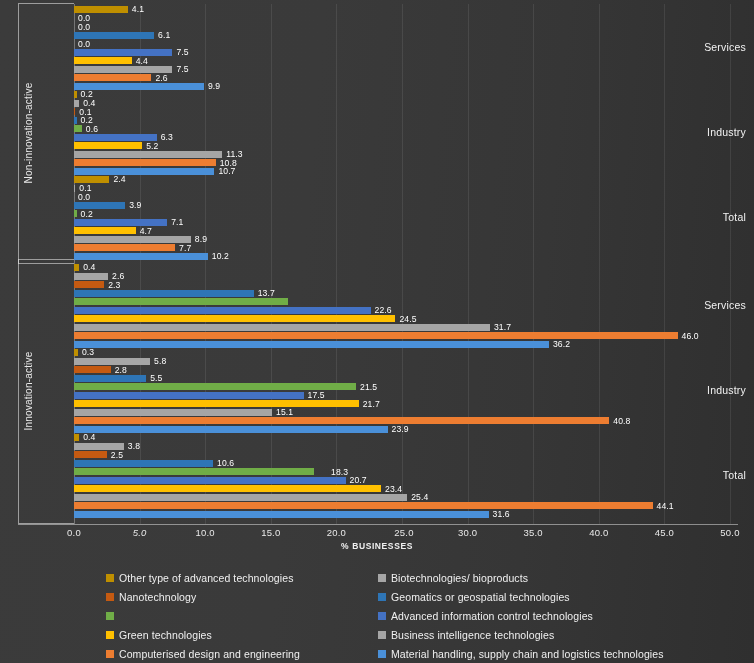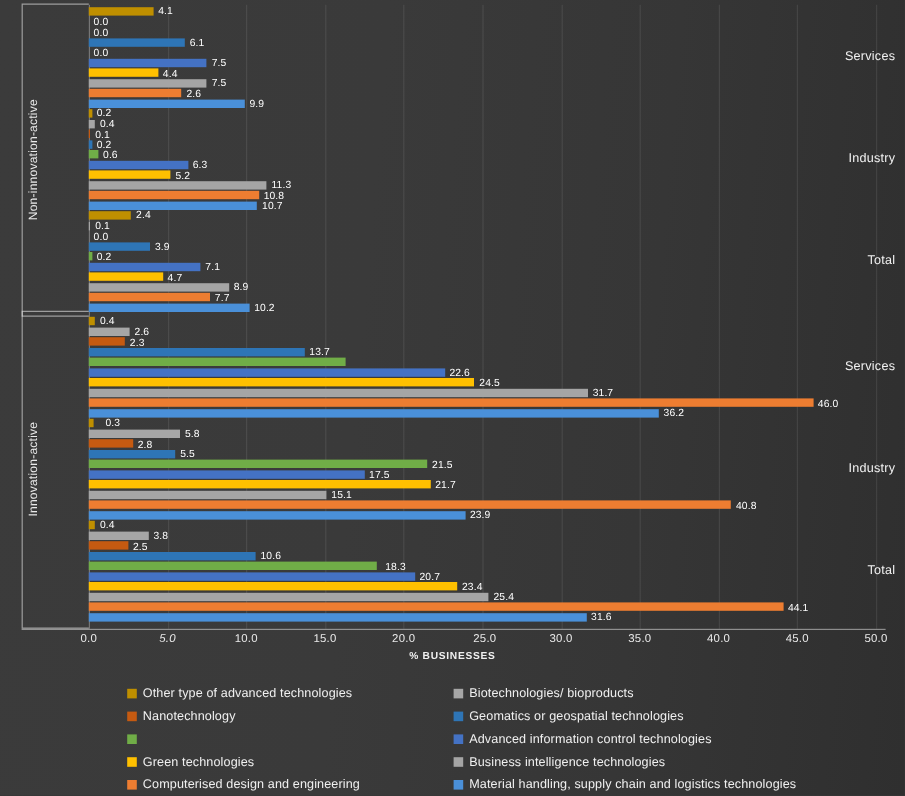--- a/index.html
+++ b/index.html
@@ -254,21 +254,21 @@
         <div class="bar-val" style="left: 374.512px; top: 305.15px;">22.6</div>
         <div class="bar" style="top: 315.3px; width: 321.44px; height: 7px; background: rgb(255, 192, 0);"></div>
         <div class="bar-val" style="left: 399.44px; top: 313.7px;">24.5</div>
         <div class="bar" style="top: 323.85px; width: 415.904px; height: 7px; background: rgb(165, 165, 165);"></div>
         <div class="bar-val" style="left: 493.904px; top: 322.25px;">31.7</div>
         <div class="bar" style="top: 332.4px; width: 603.52px; height: 7px; background: rgb(237, 125, 49);"></div>
         <div class="bar-val" style="left: 681.52px; top: 330.8px;">46.0</div>
         <div class="bar" style="top: 340.95px; width: 474.944px; height: 7px; background: rgb(74, 144, 217);"></div>
         <div class="bar-val" style="left: 552.944px; top: 339.35px;">36.2</div>
         <div class="bar" style="top: 349px; width: 3.936px; height: 7px; background: rgb(191, 143, 0);"></div>
-        <div class="bar-val" style="left: 81.936px; top: 347.4px; margin-left: 6px;">0.3</div>
+        <div class="bar-val" style="left: 81.936px; top: 347.4px;">0.3</div>
         <div class="bar" style="top: 357.55px; width: 76.096px; height: 7px; background: rgb(166, 166, 166);"></div>
         <div class="bar-val" style="left: 154.096px; top: 355.95px;">5.8</div>
         <div class="bar" style="top: 366.1px; width: 36.736px; height: 7px; background: rgb(197, 90, 17);"></div>
         <div class="bar-val" style="left: 114.736px; top: 364.5px;">2.8</div>
         <div class="bar" style="top: 374.65px; width: 72.16px; height: 7px; background: rgb(46, 117, 182);"></div>
         <div class="bar-val" style="left: 150.16px; top: 373.05px;">5.5</div>
         <div class="bar" style="top: 383.2px; width: 282.08px; height: 7px; background: rgb(112, 173, 71);"></div>
         <div class="bar-val" style="left: 360.08px; top: 381.6px;">21.5</div>
         <div class="bar" style="top: 391.75px; width: 229.6px; height: 7px; background: rgb(68, 114, 196);"></div>
         <div class="bar-val" style="left: 307.6px; top: 390.15px;">17.5</div>
@@ -282,21 +282,21 @@
         <div class="bar-val" style="left: 391.568px; top: 424.35px;">23.9</div>
         <div class="bar" style="top: 434px; width: 5.248px; height: 7px; background: rgb(191, 143, 0);"></div>
         <div class="bar-val" style="left: 83.248px; top: 432.4px;">0.4</div>
         <div class="bar" style="top: 442.55px; width: 49.856px; height: 7px; background: rgb(166, 166, 166);"></div>
         <div class="bar-val" style="left: 127.856px; top: 440.95px;">3.8</div>
         <div class="bar" style="top: 451.1px; width: 32.8px; height: 7px; background: rgb(197, 90, 17);"></div>
         <div class="bar-val" style="left: 110.8px; top: 449.5px;">2.5</div>
         <div class="bar" style="top: 459.65px; width: 139.072px; height: 7px; background: rgb(46, 117, 182);"></div>
         <div class="bar-val" style="left: 217.072px; top: 458.05px;">10.6</div>
         <div class="bar" style="top: 468.2px; width: 240.096px; height: 7px; background: rgb(112, 173, 71);"></div>
-        <div class="bar-val" style="left: 321px; top: 466.6px;">18.3</div>
+        <div class="bar-val" style="left: 331px; top: 466.6px;">18.3</div>
         <div class="bar" style="top: 476.75px; width: 271.584px; height: 7px; background: rgb(68, 114, 196);"></div>
         <div class="bar-val" style="left: 349.584px; top: 475.15px;">20.7</div>
         <div class="bar" style="top: 485.3px; width: 307.008px; height: 7px; background: rgb(255, 192, 0);"></div>
         <div class="bar-val" style="left: 385.008px; top: 483.7px;">23.4</div>
         <div class="bar" style="top: 493.85px; width: 333.248px; height: 7px; background: rgb(165, 165, 165);"></div>
         <div class="bar-val" style="left: 411.248px; top: 492.25px;">25.4</div>
         <div class="bar" style="top: 502.4px; width: 578.592px; height: 7px; background: rgb(237, 125, 49);"></div>
         <div class="bar-val" style="left: 656.592px; top: 500.8px;">44.1</div>
         <div class="bar" style="top: 510.95px; width: 414.592px; height: 7px; background: rgb(74, 144, 217);"></div>
         <div class="bar-val" style="left: 492.592px; top: 509.35px;">31.6</div>

